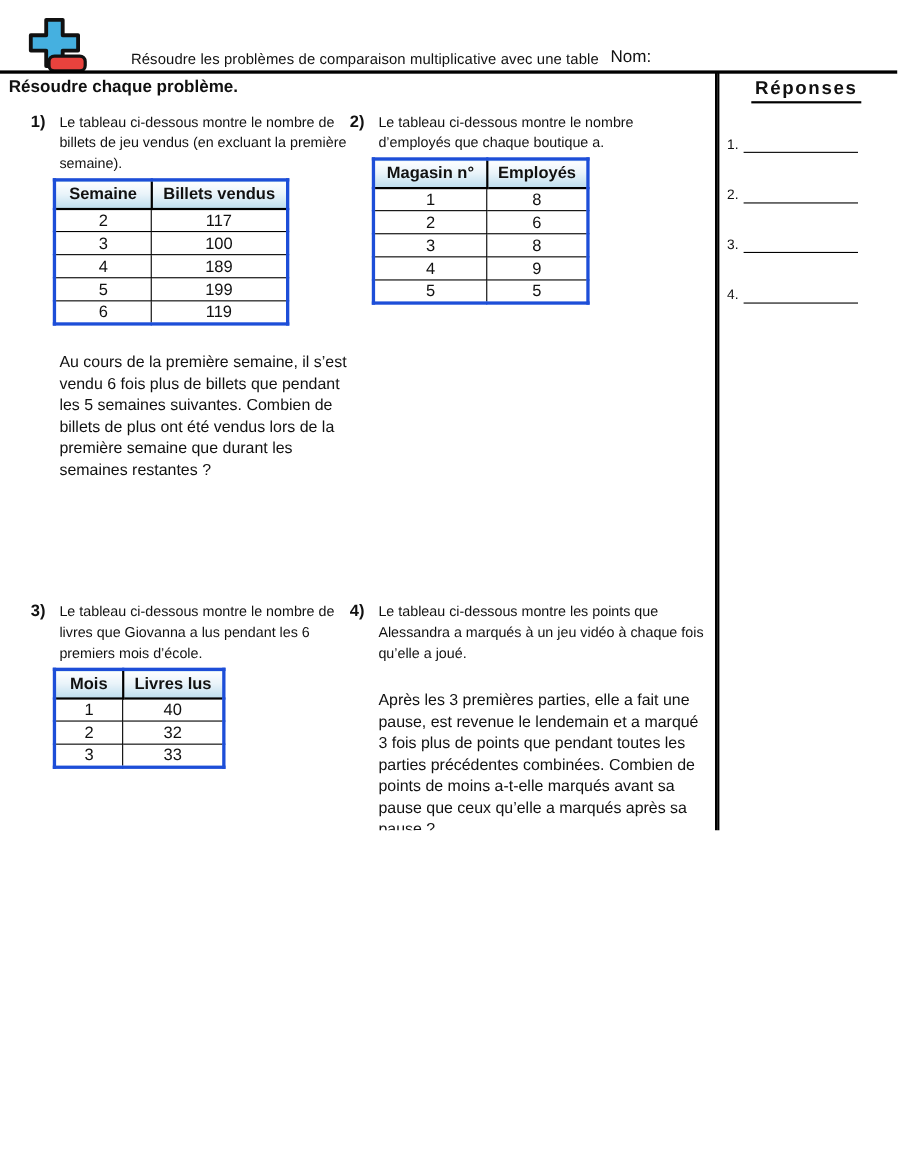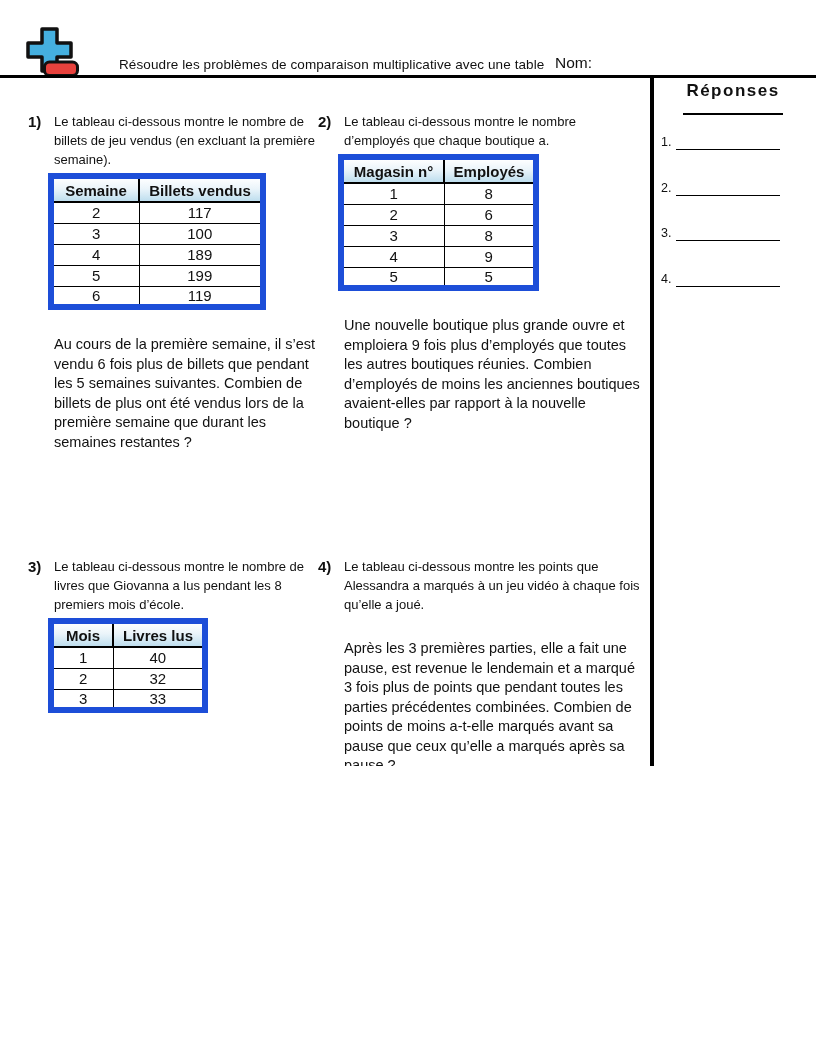--- a/index.html
+++ b/index.html
@@ -1,51 +1,51 @@
 <!DOCTYPE html>
 <html><head>
 <meta charset="utf-8">
 <style>
   * { margin:0; padding:0; box-sizing:border-box; }
   html,body { background:#ffffff; }
   body { font-family:"Liberation Sans", sans-serif; color:#111; }
-  .page { position:relative; width:816px; height:755px; background:#fff; overflow:hidden;margin-top:11px; }
+  .page { position:relative; width:816px; height:755px; background:#fff; overflow:hidden; }
 
   
   .logo { position:absolute; left:21px; top:15px; }
   .doc-title { position:absolute; left:119px; top:46px; font-size:13.5px; letter-spacing:.1px; }
   .name-label { position:absolute; left:555px; top:43px; font-size:15.5px; }
   .top-rule { position:absolute; left:0; top:64px; width:816px; height:3px; background:#000; }
   .instruction { position:absolute; left:8px; top:71px; font-size:15.5px; font-weight:bold; }
 
   
   .vrule { position:absolute; left:650px; top:66px; height:928px; width:3px;
            border-left:2px solid #000; border-right:2px solid #000; }
   .answers-heading { position:absolute; left:658px; top:70px; width:150px; text-align:center; }
   .answers-heading span { display:inline-block; font-size:17px; font-weight:bold; letter-spacing:1.5px;
-           border-bottom:2px solid #000; padding:0 3px 12px 3px; }
+           border-bottom:2px solid #000; padding:0 3px 2px 3px; }
   .answer-row { position:absolute; display:flex; align-items:flex-end; gap:5px; height:18px; }
   .answer-row .num { font-size:12.5px; padding-bottom:1px; }
   .answer-line { width:104px; height:15px; border-bottom:1.5px solid #000; }
   .ar1 { left:661px; top:121px; } .ar2 { left:661px; top:167px; }
   .ar3 { left:661px; top:212px; } .ar4 { left:661px; top:258px; }
 
   
   .problem { position:absolute; }
   .p1 { left:28px; top:101px; width:288px; }
   .p2 { left:318px; top:101px; width:322px; }
   .p3 { left:28px; top:546px; width:288px; }
   .p4 { left:318px; top:546px; width:322px; }
   .prob-head { display:flex; gap:7px; }
   .prob-num { font-weight:bold; font-size:15px; min-width:19px; line-height:19px; }
   .prob-intro { flex:1; font-size:13px; line-height:19px; }
   .prob-question { margin:25px 0 0 26px; font-size:14.5px; line-height:19.5px; }
 
   table.data-table { border-collapse:collapse; table-layout:fixed; margin:4px 0 0 20px;
-                     border:6px solid #1d4ed8; }
+                     border:3px solid #1d4ed8; }
   table.data-table th { border:2.5px solid #000; height:26px; font-size:15px; font-weight:bold;
       text-align:center; vertical-align:middle; padding:0 6px;
       background:linear-gradient(180deg,#fdfeff 0%, #eaf4fa 45%, #bedeee 100%); }
   table.data-table td { border:1px solid #000; height:21px; font-size:15px; text-align:center;
       vertical-align:middle; }
 
   
   .bottom-rule { position:absolute; left:0; top:993px; width:816px; height:3px; background:#000; }
   .subject-badge { position:absolute; left:22px; top:994px; width:143px; height:38px;
       background:#000; border-radius:7px; }
@@ -67,20 +67,21 @@
 
   <div class="logo">
     <svg width="58" height="54" viewBox="0 0 58 54">
       <path d="M21 3 h15 v14 h14 v14 h-14 v14 h-15 v-14 h-14 v-14 h14 z" fill="#45b0e0" stroke="#111" stroke-width="3.5" stroke-linejoin="round"></path>
       <rect x="23.5" y="36" width="33" height="13.5" rx="5" fill="#e8423d" stroke="#111" stroke-width="3"></rect>
     </svg>
   </div>
   <div class="doc-title">Résoudre les problèmes de comparaison multiplicative avec une table</div>
   <div class="name-label">Nom:</div>
   <div class="top-rule"></div>
+  <div class="instruction">Résoudre chaque problème.</div>
 
   <div class="vrule"></div>
   <div class="answers-heading">
     <span>Réponses</span>
   </div>
   <div class="answer-row ar1">
     <span class="num">1.</span>
     <div class="answer-line"></div>
   </div>
   <div class="answer-row ar2">
@@ -170,27 +171,26 @@
           <tr>
             <td>4</td>
             <td>9</td>
           </tr>
           <tr>
             <td>5</td>
             <td>5</td>
           </tr>
         </tbody>
     </table>
-    <div class="prob-question">Une nouvelle boutique plus grande ouvre et emploiera 9 fois plus d’employés que toutes les autres boutiques réunies. Combien d’employés de moins les anciennes boutiques avaient-elles par rapport à la nouvelle boutique ?</div>
   </div>
 
   <div class="problem p3">
     <div class="prob-head">
       <span class="prob-num">3)</span>
-      <div class="prob-intro">Le tableau ci-dessous montre le nombre de livres que Giovanna a lus pendant les 8 premiers mois d’école.</div>
+      <div class="prob-intro">Le tableau ci-dessous montre le nombre de livres que Giovanna a lus pendant les 6 premiers mois d’école.</div>
     </div>
     <table class="data-table">
       <colgroup>
           <col style="width:62px">
           <col style="width:92px">
         </colgroup>
       <thead>
           <tr>
         <th>Mois</th>
         <th>Livres lus</th>

